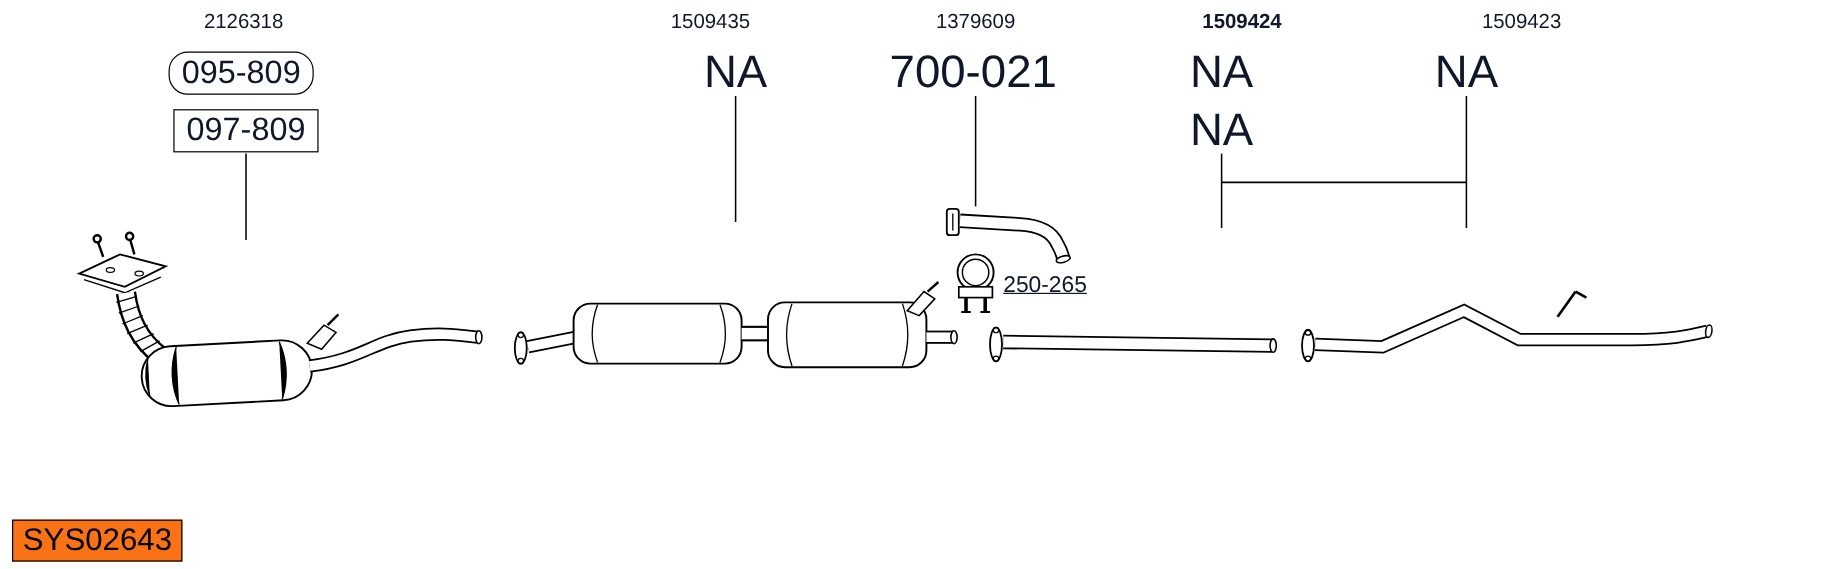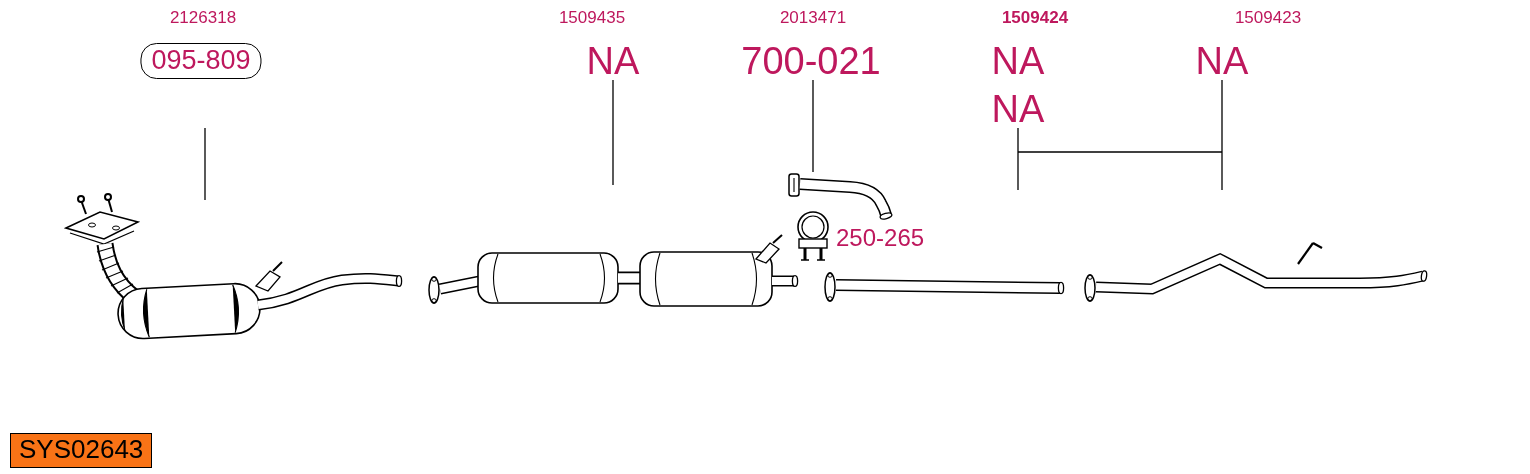--- a/index.html
+++ b/index.html
@@ -5,31 +5,31 @@
   html,body{margin:0;padding:0;background:#fff;}
   .stage{
     position:relative;
     width:1530px;height:474px;
     background:#fff;
     font-family:"Liberation Sans", sans-serif;
     color:#000;
     overflow:hidden;
   }
   .art{position:absolute;left:0;top:0;}
-  .txt{position:absolute;white-space:nowrap;color:#be185d;}
+  .txt{position:absolute;white-space:nowrap;color:#0f172a;}
   .ref{font-size:17px;transform:translateX(-50%);}
   .code{font-size:38px;transform:translate(-50%,-50%);}
   .boxed{
     font-size:27px;
     border:1.5px solid #000;
     padding:1px 10px 2px 10px;
     background:#fff;
     transform:translate(-50%,-50%);
   }
-  .clamp-label{font-size:24px;transform:translateY(-50%);}
+  .clamp-label{font-size:19px;transform:translateY(-50%);text-decoration:underline;}
   .sys-box{
     position:absolute;left:10px;top:433px;
     font-size:26px;
     border:1.5px solid #000;
     padding:0 8px 2px 8px;
     background:#f97316;
   }
 </style>
 </head>
 <body>
@@ -147,25 +147,26 @@
       <path d="M1096,287 L1152,289 L1220,259 L1266,283 L1360,283 C1392,283 1406,280 1423,276" stroke="#fff" stroke-width="8" fill="none"></path>
       <ellipse cx="1424" cy="276" rx="2.6" ry="5.2" fill="#fff" stroke="#000" stroke-width="1.3" transform="rotate(8 1424 276)"></ellipse>
 
       <path d="M1298,264 L1313,243" stroke="#000" stroke-width="2.2"></path>
       <path d="M1313,243 L1322,248" stroke="#000" stroke-width="2.2"></path>
     </g>
   </svg>
 
   <div class="txt ref" style="left:203px;top:8px;">2126318</div>
   <div class="txt ref" style="left:592px;top:8px;">1509435</div>
-  <div class="txt ref" style="left:813px;top:8px;">2013471</div>
+  <div class="txt ref" style="left:813px;top:8px;">1379609</div>
   <div class="txt ref" style="left:1035px;top:8px;font-weight:bold;">1509424</div>
   <div class="txt ref" style="left:1224px;top:8px;margin-left:44px;">1509423</div>
 
   <div class="txt boxed" style="left:201px;top:61px;border-radius:16px;">095-809</div>
+  <div class="txt boxed" style="left:205px;top:109px;">097-809</div>
 
   <div class="txt code" style="left:613px;top:61px;">NA</div>
   <div class="txt code" style="left:811px;top:61px;">700-021</div>
   <div class="txt code" style="left:1018px;top:61px;">NA</div>
   <div class="txt code" style="left:1018px;top:109px;">NA</div>
   <div class="txt code" style="left:1222px;top:61px;">NA</div>
 
   <div class="txt clamp-label" style="left:836px;top:238px;">250-265</div>
 
   <div class="sys-box">SYS02643</div>

